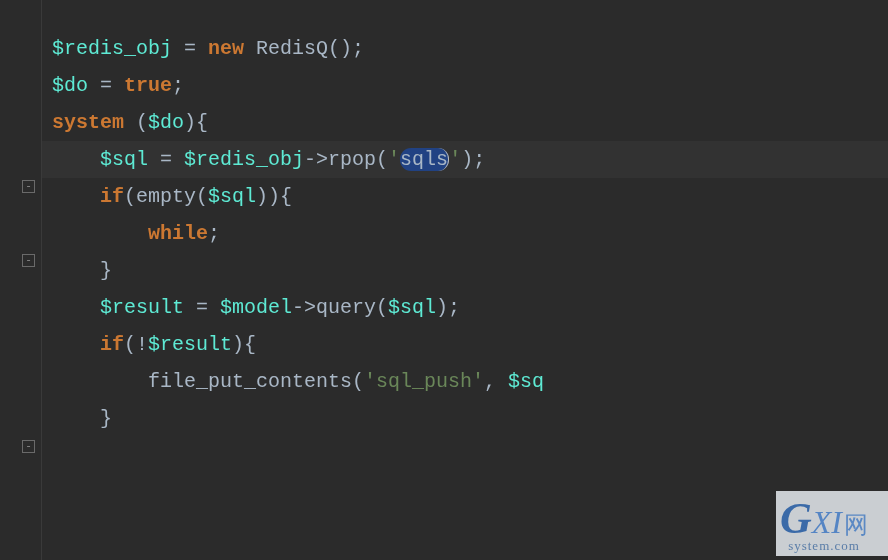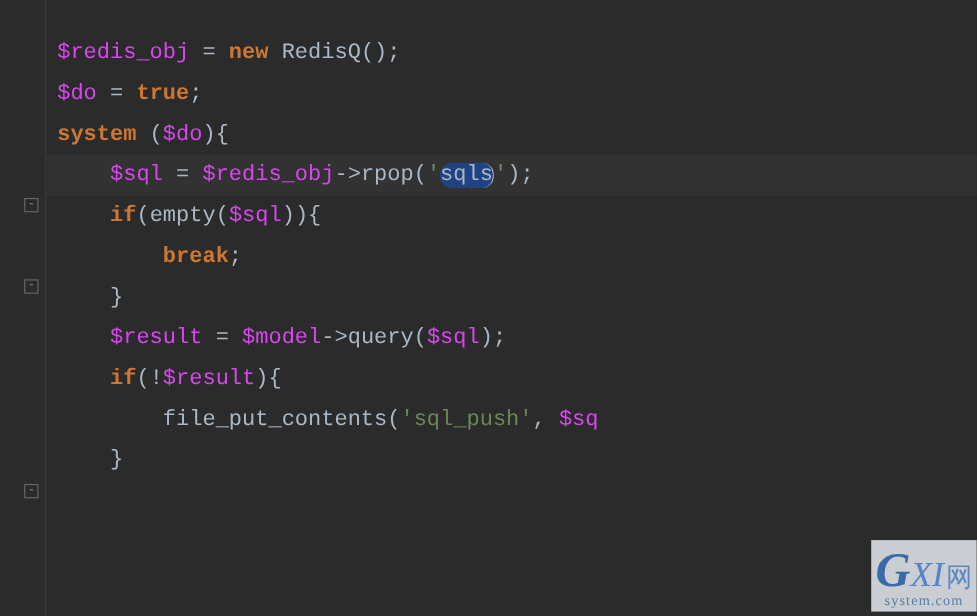--- a/index.html
+++ b/index.html
@@ -48,42 +48,42 @@
     .line {
       height: 37px;
       line-height: 37px;
       white-space: pre;
       padding-left: 10px;
     }
     .line.highlight {
       background: #323232;
     }
     .kw { color: #cc7832; font-weight: bold; }
-    .var { color: #d946ef; }
+    .var { color: #5eead4; }
     .str { color: #6a8759; }
     .fn { color: #a9b7c6; }
     .comment { color: #808080; font-style: italic; }
     .punct { color: #a9b7c6; }
     .sel {
       background: #214283;
       color: #a9b7c6;
     }
     .cursor {
       border-right: 1px solid #bbbbbb;
       border-radius: 11px;
     }
     .watermark {
       position: absolute;
       bottom: 4px;
       right: 0;
       font-family: Georgia, serif;
       font-style: italic;
       color: #4a7ab8;
       background: rgba(230,235,240,0.85);
-      padding: 2px 4px 2px 4px;
+      padding: 2px 20px 2px 4px;
     }
     .watermark .g {
       font-size: 44px;
       font-weight: bold;
       color: #3a6aa8;
       font-style: italic;
     }
     .watermark .xi {
       font-size: 32px;
       color: #5585c4;
@@ -131,21 +131,21 @@
     <div class="fold-btn" style="top:180px;">-</div>
     <div class="fold-btn" style="top:254px;">-</div>
     <div class="fold-btn" style="top:440px;">-</div>
   </div>
   <div class="code">
     <div class="line"><span class="var">$redis_obj</span><span class="punct"> = </span><span class="kw">new</span><span class="punct"> RedisQ();</span></div>
     <div class="line"><span class="var">$do</span><span class="punct"> = </span><span class="kw">true</span><span class="punct">;</span></div>
     <div class="line"><span class="kw">system</span><span class="punct"> (</span><span class="var">$do</span><span class="punct">){</span></div>
     <div class="line highlight"><span>    </span><span class="var">$sql</span><span class="punct"> = </span><span class="var">$redis_obj</span><span class="punct">-&gt;rpop(</span><span class="str">'</span><span class="sel cursor">sqls</span><span class="str">'</span><span class="punct">);</span></div>
     <div class="line"><span>    </span><span class="kw">if</span><span class="punct">(</span><span class="fn">empty</span><span class="punct">(</span><span class="var">$sql</span><span class="punct">)){</span></div>
-    <div class="line"><span>        </span><span class="kw">break</span><span class="punct">;</span></div>
+    <div class="line"><span>        </span><span class="kw">while</span><span class="punct">;</span></div>
     <div class="line"><span class="punct">    }</span></div>
     <div class="line"><span>    </span><span class="var">$result</span><span class="punct"> = </span><span class="var">$model</span><span class="punct">-&gt;query(</span><span class="var">$sql</span><span class="punct">);</span></div>
     <div class="line"><span>    </span><span class="kw">if</span><span class="punct">(!</span><span class="var">$result</span><span class="punct">){</span></div>
     <div class="line"><span class="punct">        file_put_contents(</span><span class="str">'sql_push'</span><span class="punct">, </span><span class="var">$sq</span></div>
     <div class="line"><span class="punct">    }</span></div>
   </div>
 </div>
 
 <div class="watermark">
   <span class="g">G</span><span class="xi">XI</span><span class="wang">网</span>

